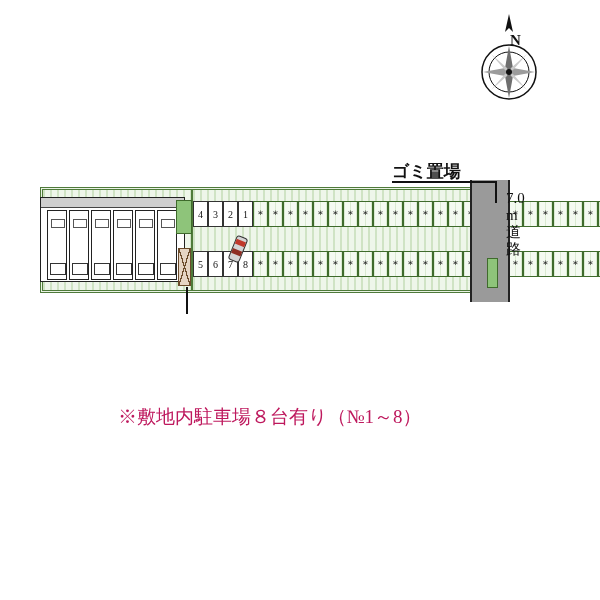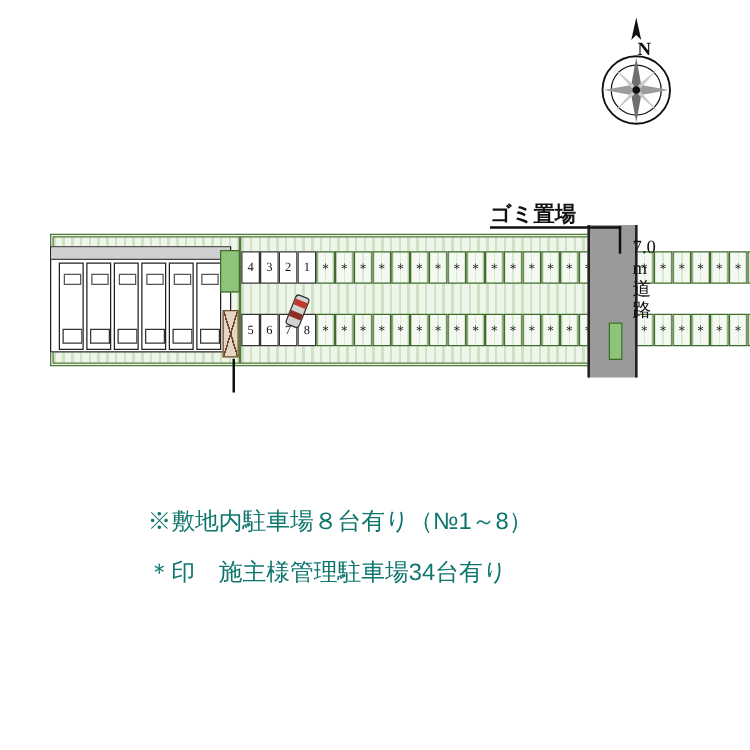--- a/index.html
+++ b/index.html
@@ -265,22 +265,22 @@
     left: 186px;
     top: 287px;
     width: 2px;
     height: 27px;
     background: #111;
   }
 
   
   .note {
     position: absolute;
-    font-family: Liberation Sans, sans-serif;
-    color: #0f766e;
+    font-family: Liberation Serif, serif;
+    color: #be185d;
     font-size: 19px;
     white-space: nowrap;
   }
   #note1 { left: 118px; top: 404px; }
   #note2 { left: 118px; top: 445px; }
 </style>
 </head>
 <body>
 
 <div id="page">
@@ -425,15 +425,14 @@
     <div class="stripe s2"></div>
   </div>
 
   <div id="gomi-leader"></div>
   <div id="gomi-leader-v"></div>
   <div class="callout" id="gomi-label">ゴミ置場</div>
 
   <div id="bike-leader-v"></div>
 
   <div class="note" id="note1">※敷地内駐車場８台有り（№1～8）</div>
-  <div class="note" id="note2">＊印　施主様管理駐車場34台有り</div>
 
 </div>
 
 </body></html>

